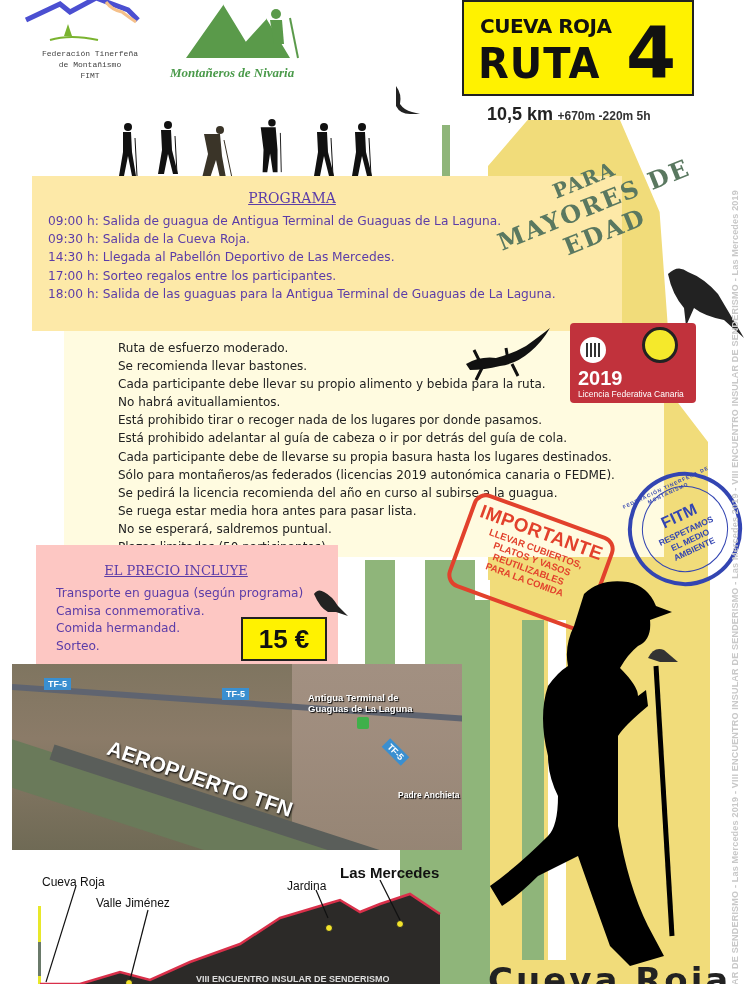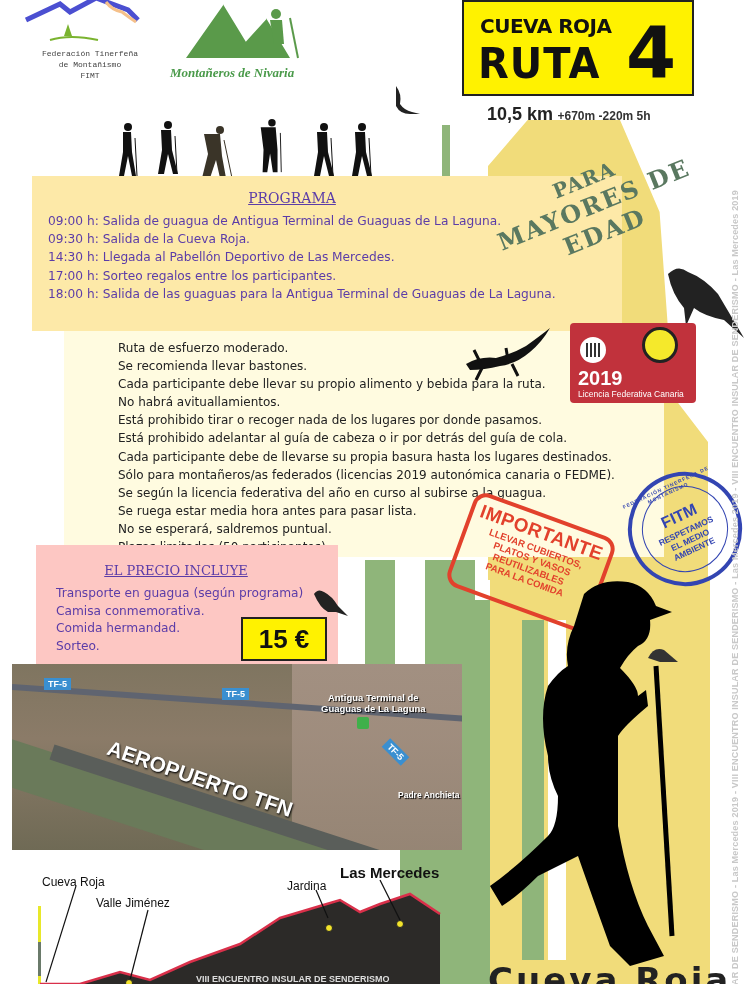--- a/index.html
+++ b/index.html
@@ -71,21 +71,21 @@
   .map { left: 12px; top: 664px; width: 450px; height: 186px; overflow: hidden;
     background:
       linear-gradient(160deg, rgba(120,110,90,0.0) 0%, rgba(0,0,0,0) 100%),
       linear-gradient(180deg,#7f7560 0%, #8b7b68 40%, #6f6a55 100%); }
   .map .runway { position: absolute; left: -20px; top: 70px; width: 520px; height: 46px; background: #6a7a5a; transform: rotate(18deg); transform-origin: left center; }
   .map .runway2 { position: absolute; left: 40px; top: 80px; width: 380px; height: 16px; background: #5a5e5a; transform: rotate(18deg); transform-origin: left center; }
   .map .city { position: absolute; right: 0; top: 0; width: 170px; height: 186px; background: linear-gradient(180deg,#a69385,#9a8878); opacity: 0.9; }
   .map .road { position: absolute; left: 0; top: 20px; width: 460px; height: 6px; background: #5f6470; transform: rotate(4deg); transform-origin: left center; }
   .tf-sign { position: absolute; background: #3a8fd0; color: #fff; font-family: "Liberation Sans", sans-serif; font-weight: bold; font-size: 9px; padding: 1px 4px; }
   .airport-label { position: absolute; left: 100px; top: 72px; transform: rotate(19deg); transform-origin: left top; font-family: "Liberation Sans", sans-serif; font-weight: bold; font-size: 21px; color: #fff; text-shadow: 1px 1px 2px #000; white-space: nowrap; }
-  .terminal-label { position: absolute; left: 309px; top: 28px; font-family: "Liberation Sans", sans-serif; font-weight: bold; font-size: 9.5px; line-height: 11px; color: #fff; text-align: center; text-shadow: 1px 1px 1px #000; }
+  .terminal-label { position: absolute; left: 296px; top: 28px; font-family: "Liberation Sans", sans-serif; font-weight: bold; font-size: 9.5px; line-height: 11px; color: #fff; text-shadow: 1px 1px 1px #000; }
   .bus-icon { position: absolute; left: 345px; top: 53px; width: 12px; height: 12px; background: #3fb04a; border-radius: 2px; }
   .anchieta-label { position: absolute; left: 386px; top: 126px; font-family: "Liberation Sans", sans-serif; font-weight: bold; font-size: 8.5px; color: #fff; text-shadow: 1px 1px 1px #000; }
 
   
   .profile { left: 0; top: 858px; width: 470px; height: 126px; }
   .profile-label { position: absolute; font-family: "Liberation Sans", sans-serif; font-size: 12px; color: #111; white-space: nowrap; }
   .profile-label.big { font-weight: bold; font-size: 15px; }
   .waypoint { position: absolute; width: 8px; height: 8px; border-radius: 50%; background: #f3e32b; border: 1.5px solid #222; }
   .banner-text { position: absolute; left: 196px; top: 116px; font-family: "Liberation Sans", sans-serif; font-weight: bold; font-size: 9px; color: #ddd; white-space: nowrap; }
 
@@ -202,21 +202,21 @@
 <div class="abs rules">
   <ul class="rules-list">
     <li>Ruta de esfuerzo moderado.</li>
     <li>Se recomienda llevar bastones.</li>
     <li>Cada participante debe llevar su propio alimento y bebida para la ruta.</li>
     <li>No habrá avituallamientos.</li>
     <li>Está prohibido tirar o recoger nada de los lugares por donde pasamos.</li>
     <li>Está prohibido adelantar al guía de cabeza o ir por detrás del guía de cola.</li>
     <li>Cada participante debe de llevarse su propia basura hasta los lugares destinados.</li>
     <li>Sólo para montañeros/as federados (licencias 2019  autonómica canaria o FEDME).</li>
-    <li>Se según la licencia federativa del año en curso al subirse a la guagua.</li>
+    <li>Se pedirá la licencia recomienda del año en curso al subirse a la guagua.</li>
     <li>Se ruega estar media hora antes para pasar lista.</li>
     <li>No se esperará, saldremos puntual.</li>
     <li>Plazas limitadas (50 participantes).</li>
   </ul>
 </div>
 
 <svg class="abs" style="left:460px;top:326px;" width="92" height="56" viewBox="0 0 92 56">
   <path d="M6 38 Q20 30 36 32 Q52 28 66 20 Q80 10 90 2 Q82 16 70 26 Q56 38 40 40 Q24 44 10 44 Z" fill="#111"></path>
   <path d="M20 36 L14 24 M22 42 L16 54 M48 34 L46 22 M52 38 L58 50" stroke="#111" stroke-width="3"></path>
 </svg>

